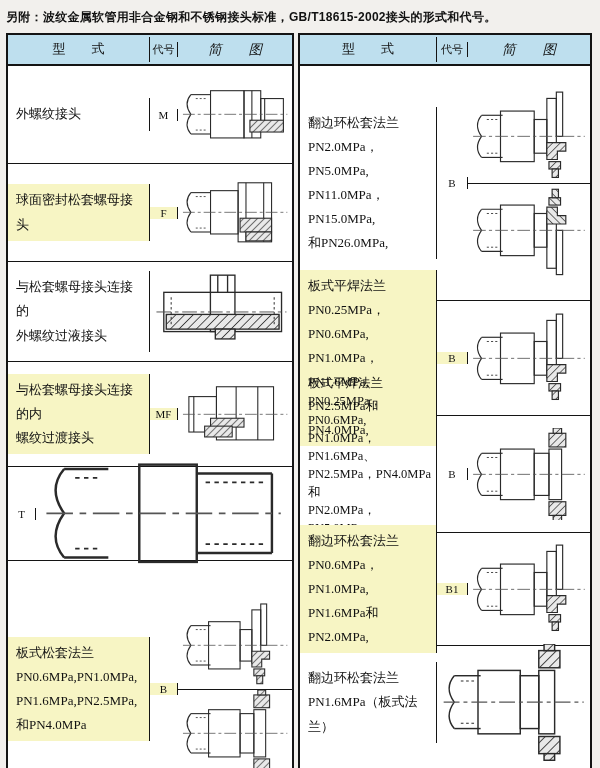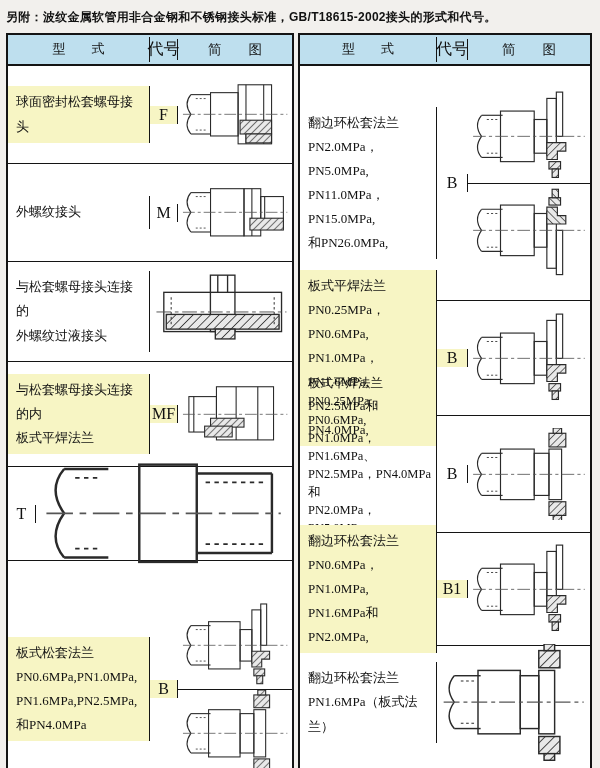--- a/index.html
+++ b/index.html
@@ -32,27 +32,27 @@
     padding:4px 4px 4px 8px;
     font-size:13px;line-height:1.85;
     white-space:pre-line;
   }
   .tight{line-height:1.45;font-size:12.5px;}
   .tbl-left .c-type{width:142px;}
   .tbl-right .c-type{width:137px;}
   .c-code{
     border-right:1px solid var(--border-c,#141414);
     display:flex;align-items:center;justify-content:center;
-    font-size:16px;
+    font-size:11px;
   }
   .tbl-left .c-code{width:28px;}
   .tbl-right .c-code{width:31px;}
   .hdr .c-type,.hdr .c-code{justify-content:center;padding:0;align-items:center;white-space:pre;}
   .c-diag{flex:1;display:flex;flex-direction:column;}
-  .hdr .c-diag{align-items:center;justify-content:center;white-space:pre;}
+  .hdr .c-diag{align-items:center;justify-content:center;white-space:pre;font-style:italic;}
   .diag-half{flex:1;display:flex;align-items:center;justify-content:center;overflow:hidden;}
   .diag-half + .diag-half{border-top:1px solid var(--border-c,#141414);}
   .hl{background:var(--hl-bg,#f7f5c4);}
   svg.diag{width:95%;height:92%;}
   .flip{transform:scaleY(-1);}
 </style>
 </head>
 <body>
 
 <svg width="0" height="0" style="position:absolute" aria-hidden="true">
@@ -145,39 +145,39 @@
 <div class="tables">
 
   <div class="tbl tbl-left">
     <div class="row hdr" style="height:30px">
       <div class="c c-type">型　　式</div>
       <div class="c c-code">代号</div>
       <div class="c c-diag">简　　图</div>
     </div>
 
     <div class="row" style="height:98px">
+      <div class="c c-type">外螺纹接头</div>
+      <div class="c c-code">M</div>
+      <div class="c c-diag">
+          <div class="diag-half">
+        <svg class="diag" viewBox="0 0 110 88" preserveAspectRatio="xMidYMid meet">
+              <use href="#diag-m"></use>
+              <use href="#cline"></use>
+            </svg>
+      </div>
+        </div>
+    </div>
+
+    <div class="row" style="height:98px">
       <div class="c c-type hl">球面密封松套螺母接头</div>
       <div class="c c-code hl">F</div>
       <div class="c c-diag">
           <div class="diag-half">
         <svg class="diag" viewBox="0 0 110 88" preserveAspectRatio="xMidYMid meet">
               <use href="#diag-f"></use>
-              <use href="#cline"></use>
-            </svg>
-      </div>
-        </div>
-    </div>
-
-    <div class="row" style="height:98px">
-      <div class="c c-type">外螺纹接头</div>
-      <div class="c c-code">M</div>
-      <div class="c c-diag">
-          <div class="diag-half">
-        <svg class="diag" viewBox="0 0 110 88" preserveAspectRatio="xMidYMid meet">
-              <use href="#diag-m"></use>
               <use href="#cline"></use>
             </svg>
       </div>
         </div>
     </div>
 
     <div class="row" style="height:100px">
       <div class="c c-type">与松套螺母接头连接的
 外螺纹过液接头</div>
       <div class="c c-diag">
@@ -185,21 +185,21 @@
         <svg class="diag" viewBox="0 0 110 88" preserveAspectRatio="xMidYMid meet">
               <use href="#diag-mm"></use>
               <use href="#cline"></use>
             </svg>
       </div>
         </div>
     </div>
 
     <div class="row" style="height:105px">
       <div class="c c-type hl">与松套螺母接头连接的内
-板式平焊法兰</div>
+螺纹过渡接头</div>
       <div class="c c-code hl">MF</div>
       <div class="c c-diag">
           <div class="diag-half">
         <svg class="diag" viewBox="0 0 110 88" preserveAspectRatio="xMidYMid meet">
               <use href="#diag-mf"></use>
               <use href="#cline"></use>
             </svg>
       </div>
         </div>
     </div>

